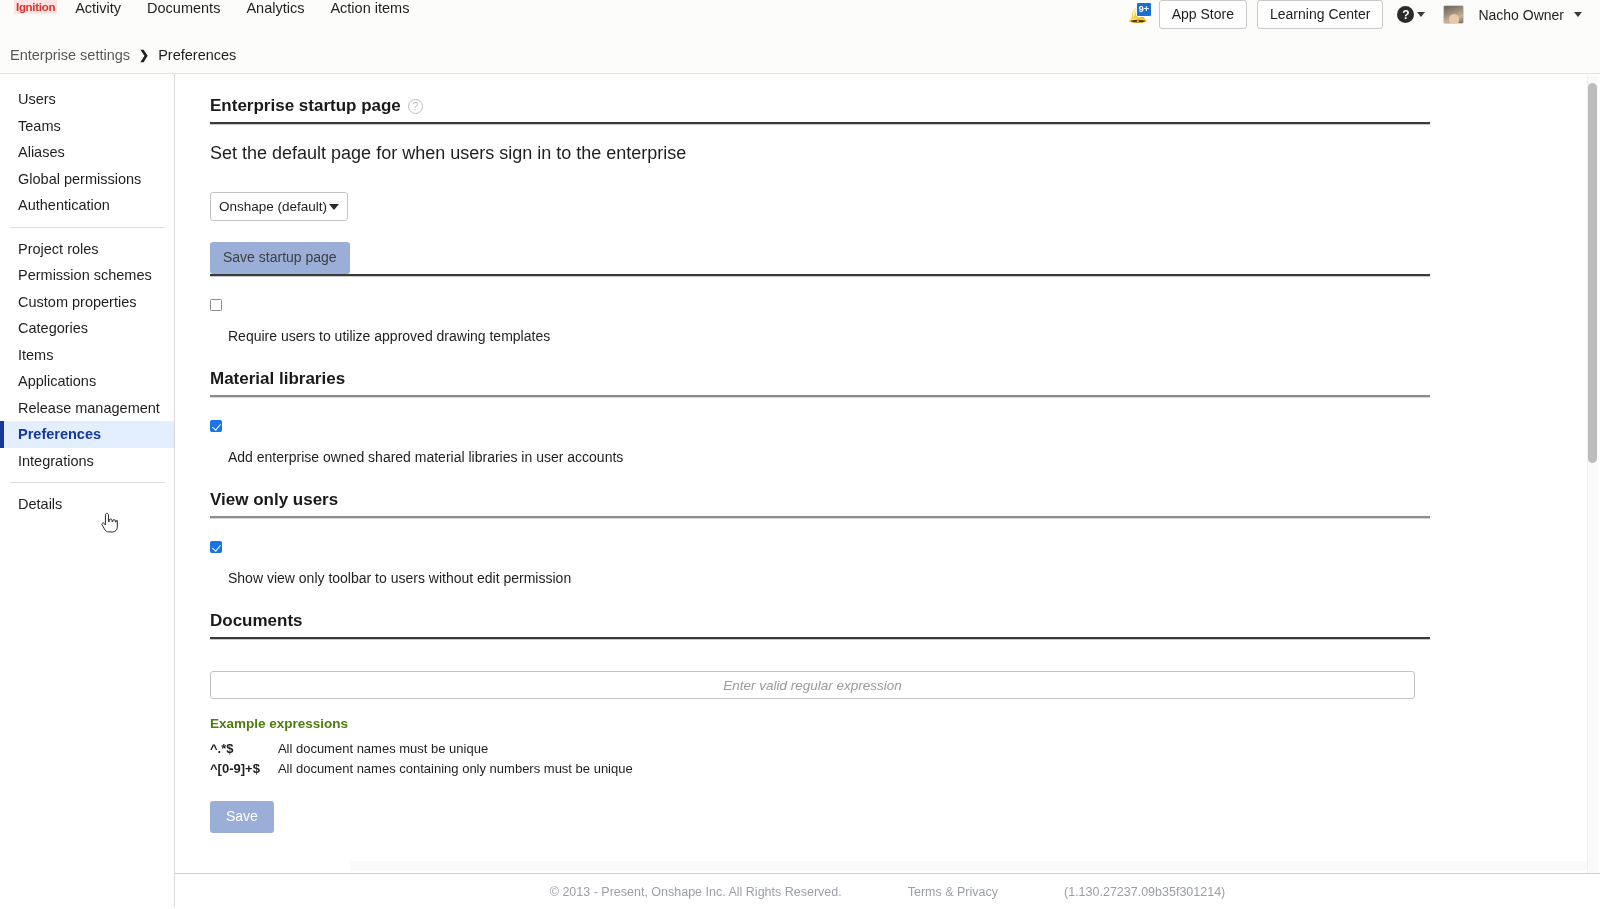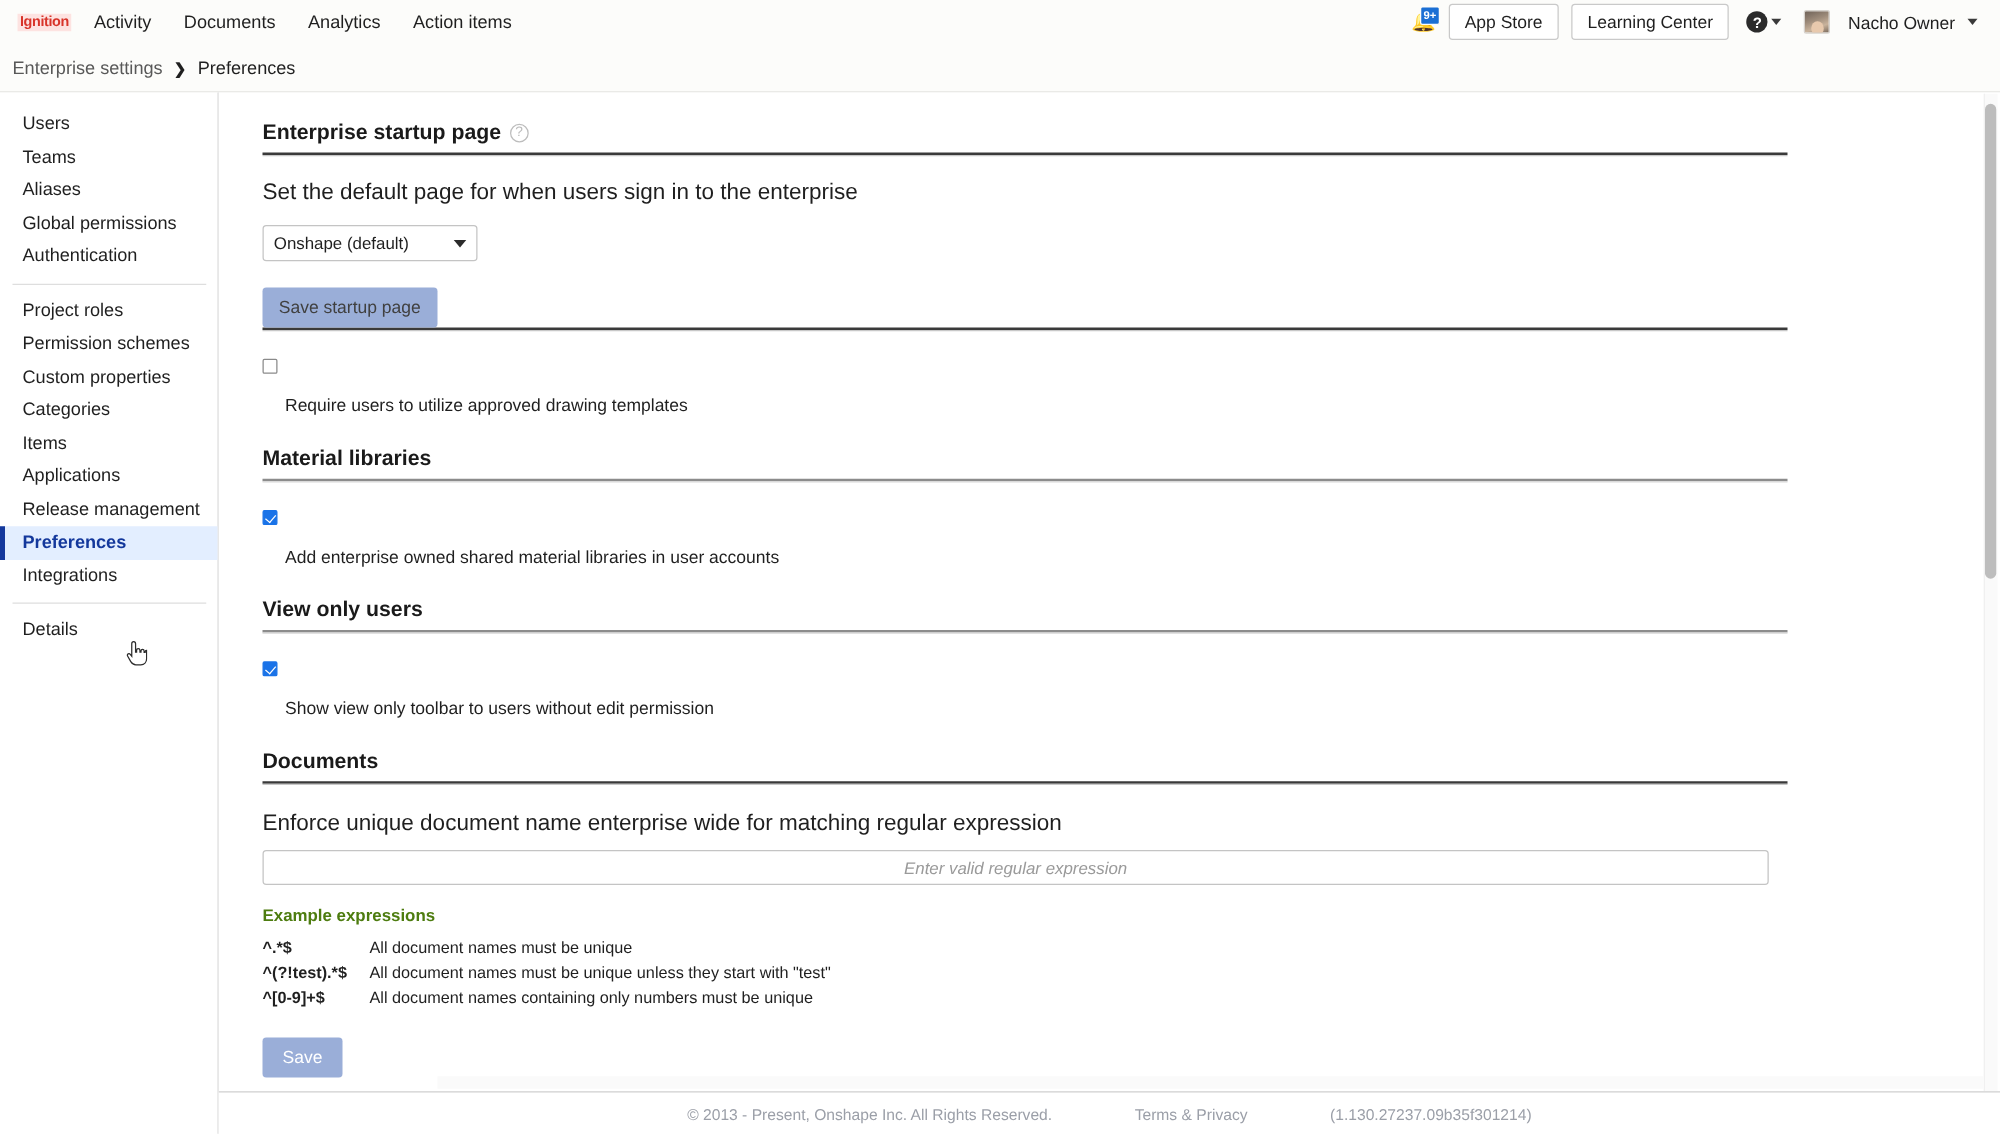--- a/index.html
+++ b/index.html
@@ -9,21 +9,21 @@
     width: 1600px; height: 909px;
     overflow: hidden;
     background: #ffffff;
     font-family: "Liberation Sans", sans-serif;
     color: #1a1a1a;
   }
   .app { position: relative; width: 1600px; height: 909px; background:#fff; }
 
   
   .topnav {
-    height: 36px; display: flex; align-items: center;
+    height: 36px; display: flex; align-items: flex-start;
     background: #fcfcfa;
     padding: 0 8px 0 8px;
     border-bottom: 1px solid #fcfcfa;
   }
   .logo {
     font-size: 11.5px; font-weight: bold; color: #d8342a;
     background: #fde3e1; padding: 1px 2px; margin: 0 10px 0 6px;
     letter-spacing: -0.3px; line-height: 12px;
     font-family: "Liberation Sans", sans-serif;
   }
@@ -113,21 +113,21 @@
   .q-circle {
     width: 15px; height: 15px; border-radius: 50%; border: 1.3px solid #bdbdbd;
     color: #bdbdbd; font-size: 11px; font-weight: normal;
     display: flex; align-items: center; justify-content: center; line-height: 1;
     cursor: pointer;
   }
   .sec-body { padding-top: 18px; }
   .desc { font-size: 18px; color: #1f1f1f; }
 
   .select-box {
-    margin-top: 16px; width: 172px; height: 29px;
+    margin-top: 28px; width: 138px; height: 29px;
     border: 1px solid #c4c4c4; border-radius: 3px; background: #fff;
     display: flex; align-items: center; padding: 0 8px;
     font-size: 13.5px; color: #1f1f1f; cursor: pointer;
     justify-content: space-between;
   }
   .select-caret { width:0;height:0;border-left:5px solid transparent;border-right:5px solid transparent;border-top:6px solid #2b2b2b; }
 
   .btn-primary-muted {
     margin-top: 21px; background: #9aaed8; color: #404040; border: none; border-radius: 3px;
     font-size: 14px; padding: 8px 13px 9px; cursor: pointer; line-height: 15px;
@@ -333,34 +333,29 @@
               <input type="checkbox" class="cb" checked="" style="">
               <span class="check-label">Show view only toolbar to users without edit permission</span>
             </div>
           </div>
 
           <div class="sec-head" style="margin-top:25px">
             <span>Documents</span>
           </div>
           <div class="rule-dark"></div>
           <div class="sec-body" style="padding-top:20px">
-            <div class="desc">Enforce unique document name enterprise wide for matching regular expression</div>
             <input class="regex-input" type="text" placeholder="Enter valid regular expression" style="">
             <div class="ex-title">Example expressions</div>
             <table class="ex-table">
               <tbody>
                   <tr>
                 <td class="ex-code">^.*$</td>
                 <td>All document names must be unique</td>
               </tr>
               <tr>
-                <td class="ex-code">^(?!test).*$</td>
-                <td>All document names must be unique unless they start with "test"</td>
-              </tr>
-              <tr>
                 <td class="ex-code">^[0-9]+$</td>
                 <td>All document names containing only numbers must be unique</td>
               </tr>
             </tbody>
               </table>
             <button class="btn-save-muted">Save</button>
           </div>
 
           <div class="sec-head" style="margin-top:40px">
             <span>Enterprise custom features and tables</span>

